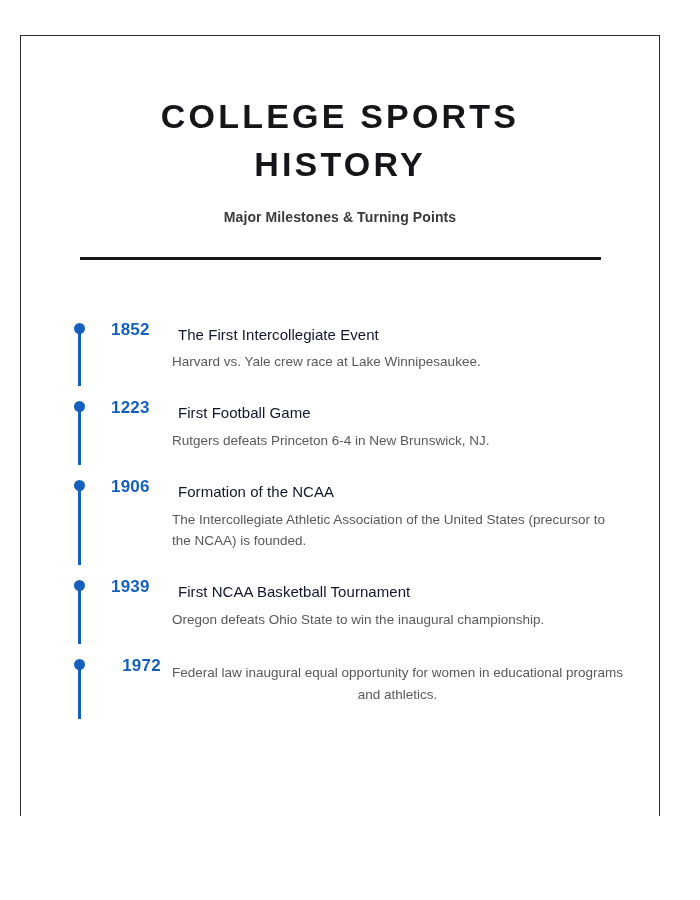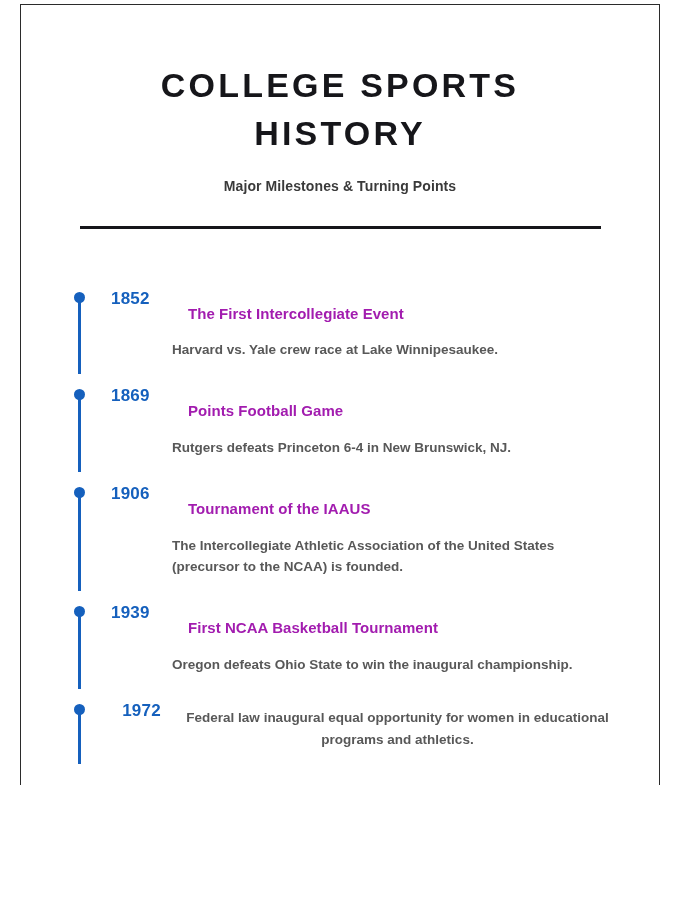--- a/index.html
+++ b/index.html
@@ -20,21 +20,21 @@
     position: absolute;
     left: 0;
     top: 0;
     width: 700px;
     height: 900px;
     background: #ffffff;
   }
   .page-frame {
     position: absolute;
     left: 20px;
-    top: 4px;
+    top: 35px;
     width: 640px;
     height: 781px;
     background: #ffffff;
     border-left: 1.5px solid #2b2b2b;
     border-right: 1.5px solid #2b2b2b;
     border-top: 1.5px solid #2b2b2b;
     border-bottom: none;
     box-sizing: border-box;
     overflow: hidden;
   }
@@ -120,31 +120,31 @@
     font-weight: bold;
     color: #1560bd;
     line-height: 1.25;
     letter-spacing: 0.2px;
   }
   .entry-body {
     flex: 1 1 auto;
     padding-right: 36px;
   }
   .entry-title {
-    margin: 16px;
+    margin: 6px;
     font-size: 15px;
-    font-weight: bold;
-    color: #a21caf;
+    font-weight: normal;
+    color: #0f172a;
     line-height: 1.3;
     letter-spacing: 0.05px;
   }
   .entry-desc {
     margin: 7px 0 0 0;
     font-size: 13.5px;
-    font-weight: bold;
+    font-weight: normal;
     color: #585858;
     line-height: 1.58;
   }
 </style>
 </head>
 <body>
 
 <div class="page-viewport">
   <div class="page-frame">
 
@@ -164,34 +164,34 @@
           <div class="entry-body">
             <h2 class="entry-title">The First Intercollegiate Event</h2>
             <p class="entry-desc">Harvard vs. Yale crew race at Lake Winnipesaukee.</p>
           </div>
         </li>
         <li class="timeline-entry">
           <div class="timeline-marker">
             <span class="marker-dot"></span>
             <span class="marker-line"></span>
           </div>
-          <div class="entry-year">1869</div>
-          <div class="entry-body">
-            <h2 class="entry-title">Points Football Game</h2>
+          <div class="entry-year">1223</div>
+          <div class="entry-body">
+            <h2 class="entry-title">First Football Game</h2>
             <p class="entry-desc">Rutgers defeats Princeton 6-4 in New Brunswick, NJ.</p>
           </div>
         </li>
         <li class="timeline-entry">
           <div class="timeline-marker">
             <span class="marker-dot"></span>
             <span class="marker-line"></span>
           </div>
           <div class="entry-year">1906</div>
           <div class="entry-body">
-            <h2 class="entry-title">Tournament of the IAAUS</h2>
+            <h2 class="entry-title">Formation of the NCAA</h2>
             <p class="entry-desc">The Intercollegiate Athletic Association of the United States (precursor to the NCAA) is founded.</p>
           </div>
         </li>
         <li class="timeline-entry">
           <div class="timeline-marker">
             <span class="marker-dot"></span>
             <span class="marker-line"></span>
           </div>
           <div class="entry-year">1939</div>
           <div class="entry-body">

